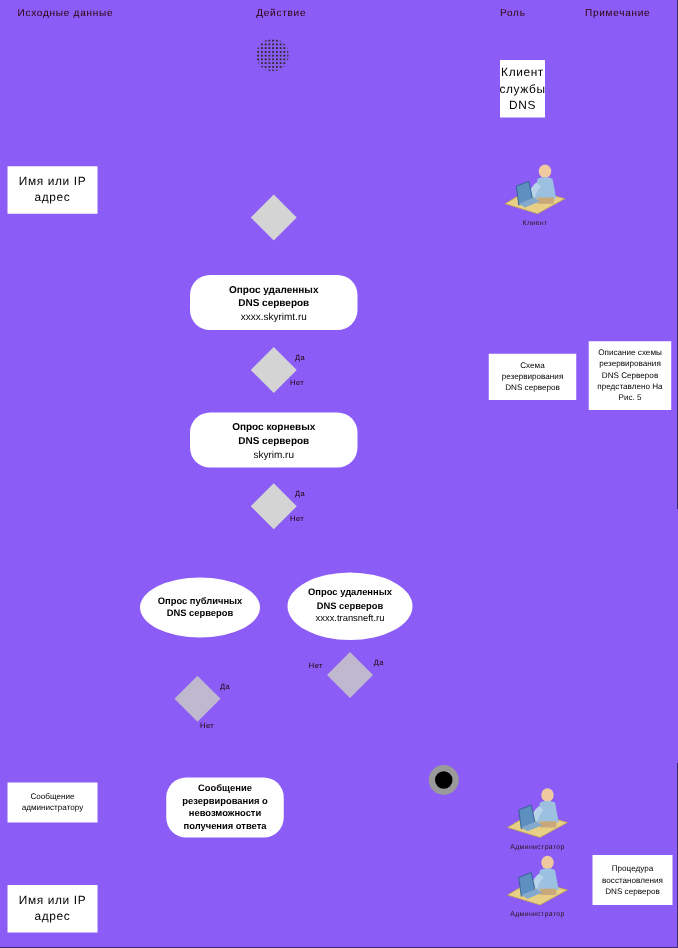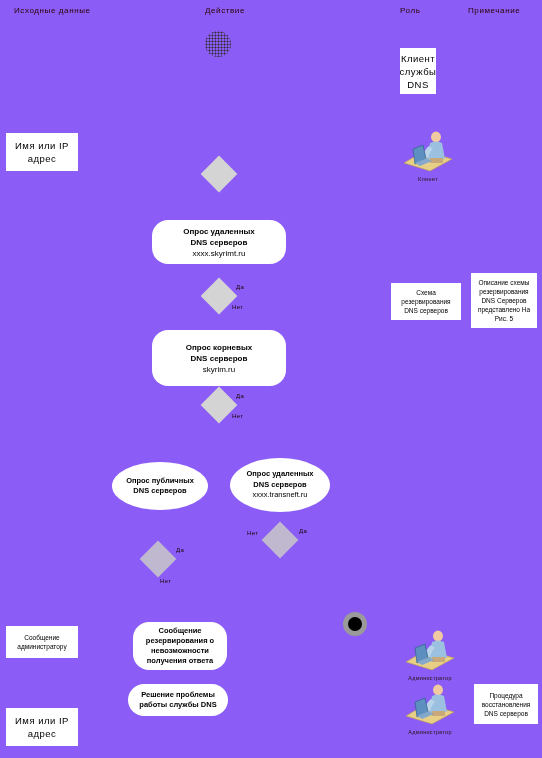--- a/index.html
+++ b/index.html
@@ -159,43 +159,37 @@
 
 
   <div class="proc" style="left:152px; top:220px; width:134px; height:44px">
     <div>
       <div>Опрос удаленных</div>
       <div>DNS серверов</div>
       <div class="sub">xxxx.skyrimt.ru</div>
     </div>
   </div>
 
-  <div class="proc" style="left:152px; top:330px; width:134px; height:56px">
+  <div class="proc" style="left:152px; top:330px; width:134px; height:44px">
     <div>
       <div>Опрос корневых</div>
       <div>DNS серверов</div>
       <div class="sub">skyrim.ru</div>
     </div>
   </div>
 
   <div class="proc" style="left:133px; top:622px; width:94px; height:48px; font-size:7.5px; line-height:10px">
     <div>
       <div>Сообщение</div>
       <div>резервирования о</div>
       <div>невозможности</div>
       <div>получения ответа</div>
     </div>
   </div>
 
-  <div class="proc" style="left:128px; top:684px; width:100px; height:32px; font-size:7.5px; line-height:10px">
-    <div>
-      <div>Решение проблемы</div>
-      <div>работы службы DNS</div>
-    </div>
-  </div>
 
   <div class="ellipse" style="left:112px; top:462px; width:96px; height:48px">
     <div>
       <div>Опрос публичных</div>
       <div>DNS серверов</div>
     </div>
   </div>
 
   <div class="ellipse" style="left:230px; top:458px; width:100px; height:54px">
     <div>

